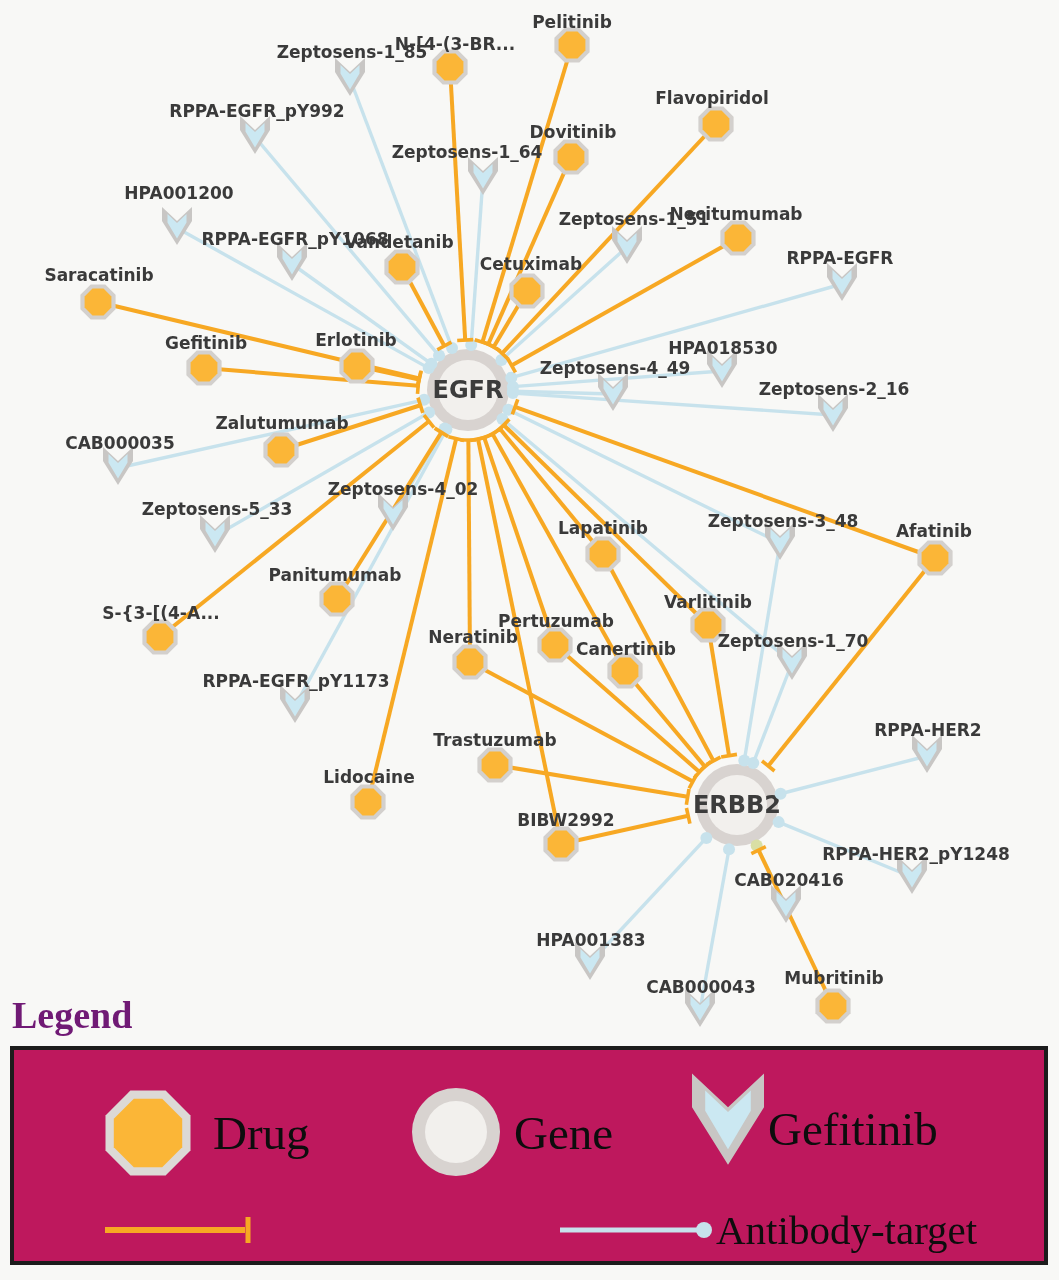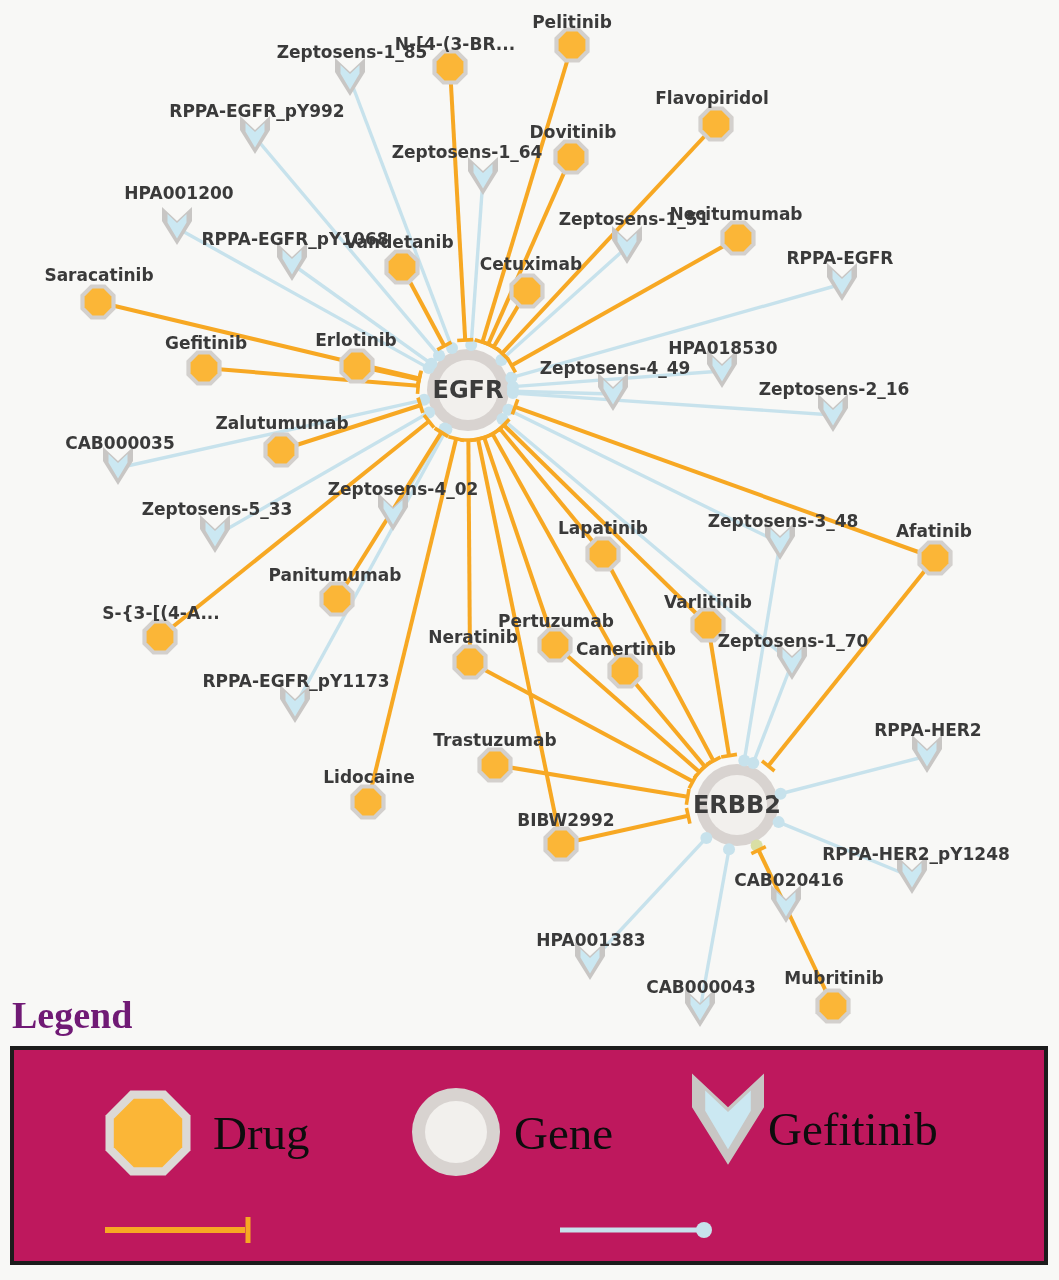--- a/index.html
+++ b/index.html
@@ -399,14 +399,15 @@
 
     <svg class="lg" id="lg-dt" width="164" height="32" viewBox="0 0 164 32" style="left:87px;top:164px">
         <line x1="4" y1="16" x2="144" y2="16" stroke="#F7A823" stroke-width="6"></line>
         <line x1="147" y1="3" x2="147" y2="29" stroke="#F7A823" stroke-width="5"></line>
       </svg>
 
     <svg class="lg" id="lg-at" width="164" height="32" viewBox="0 0 164 32" style="left:542px;top:164px">
         <line x1="4" y1="16" x2="144" y2="16" stroke="#C7E2EC" stroke-width="5"></line>
         <circle cx="148" cy="16" r="8" fill="#C7E2EC"></circle>
       </svg>
+    <span class="litem small" style="left:702px;top:156px">Antibody-target</span>
   </div>
 </div>
 
 </body></html>

